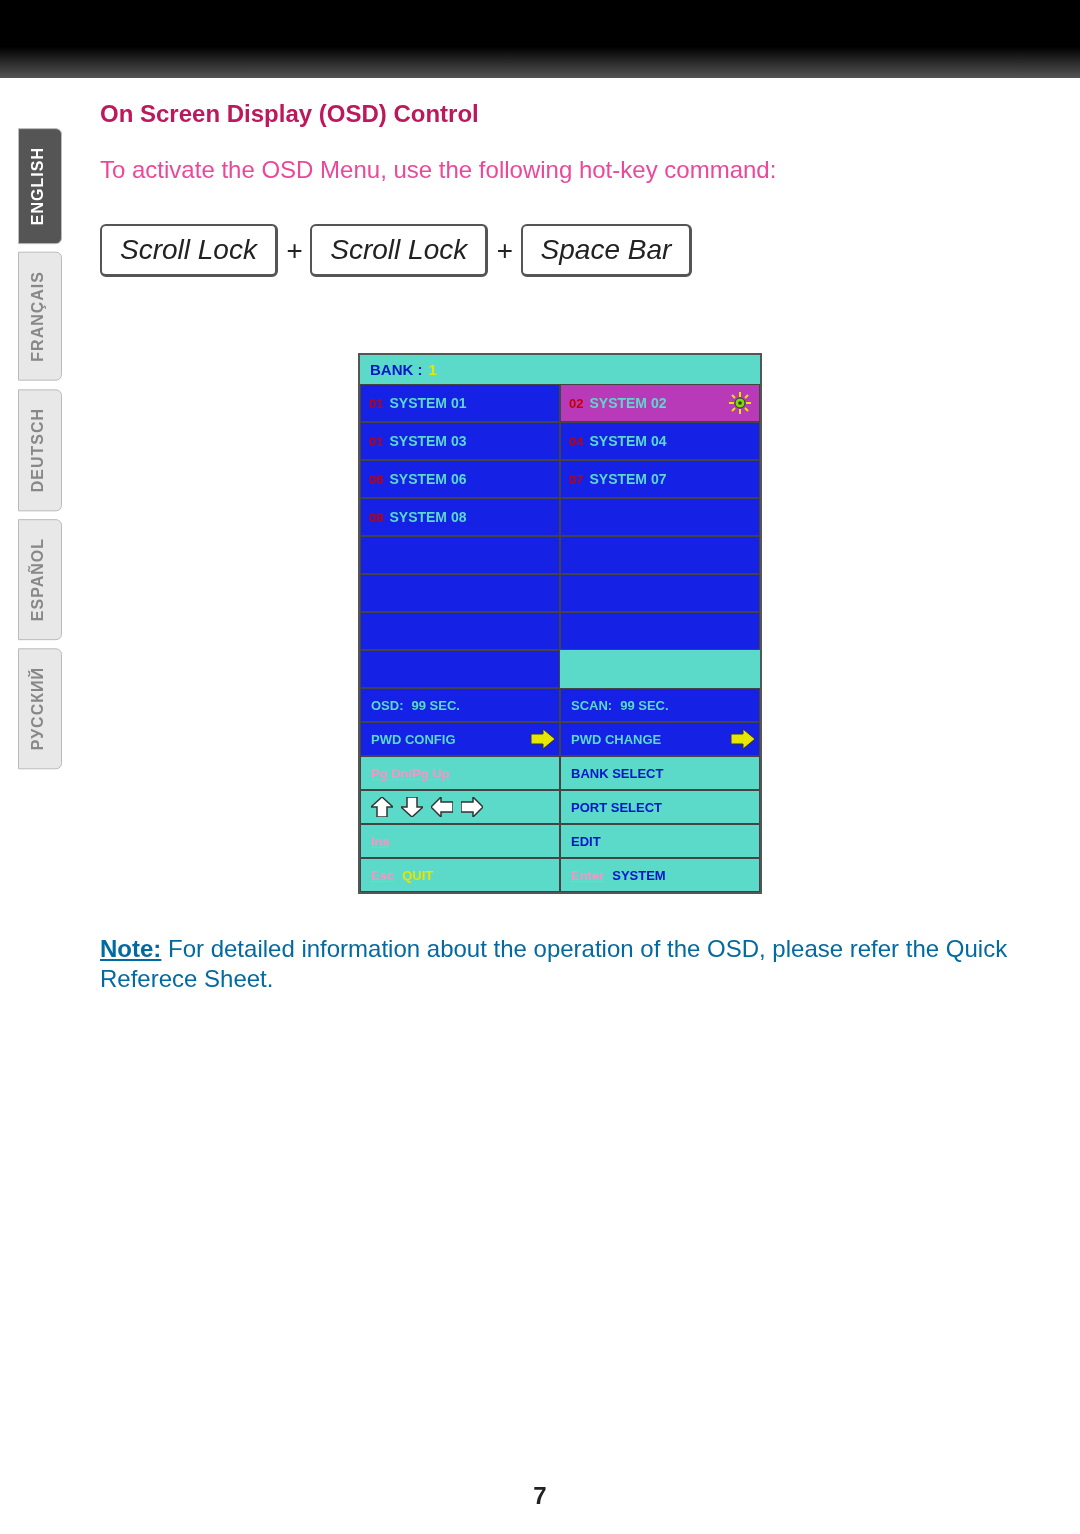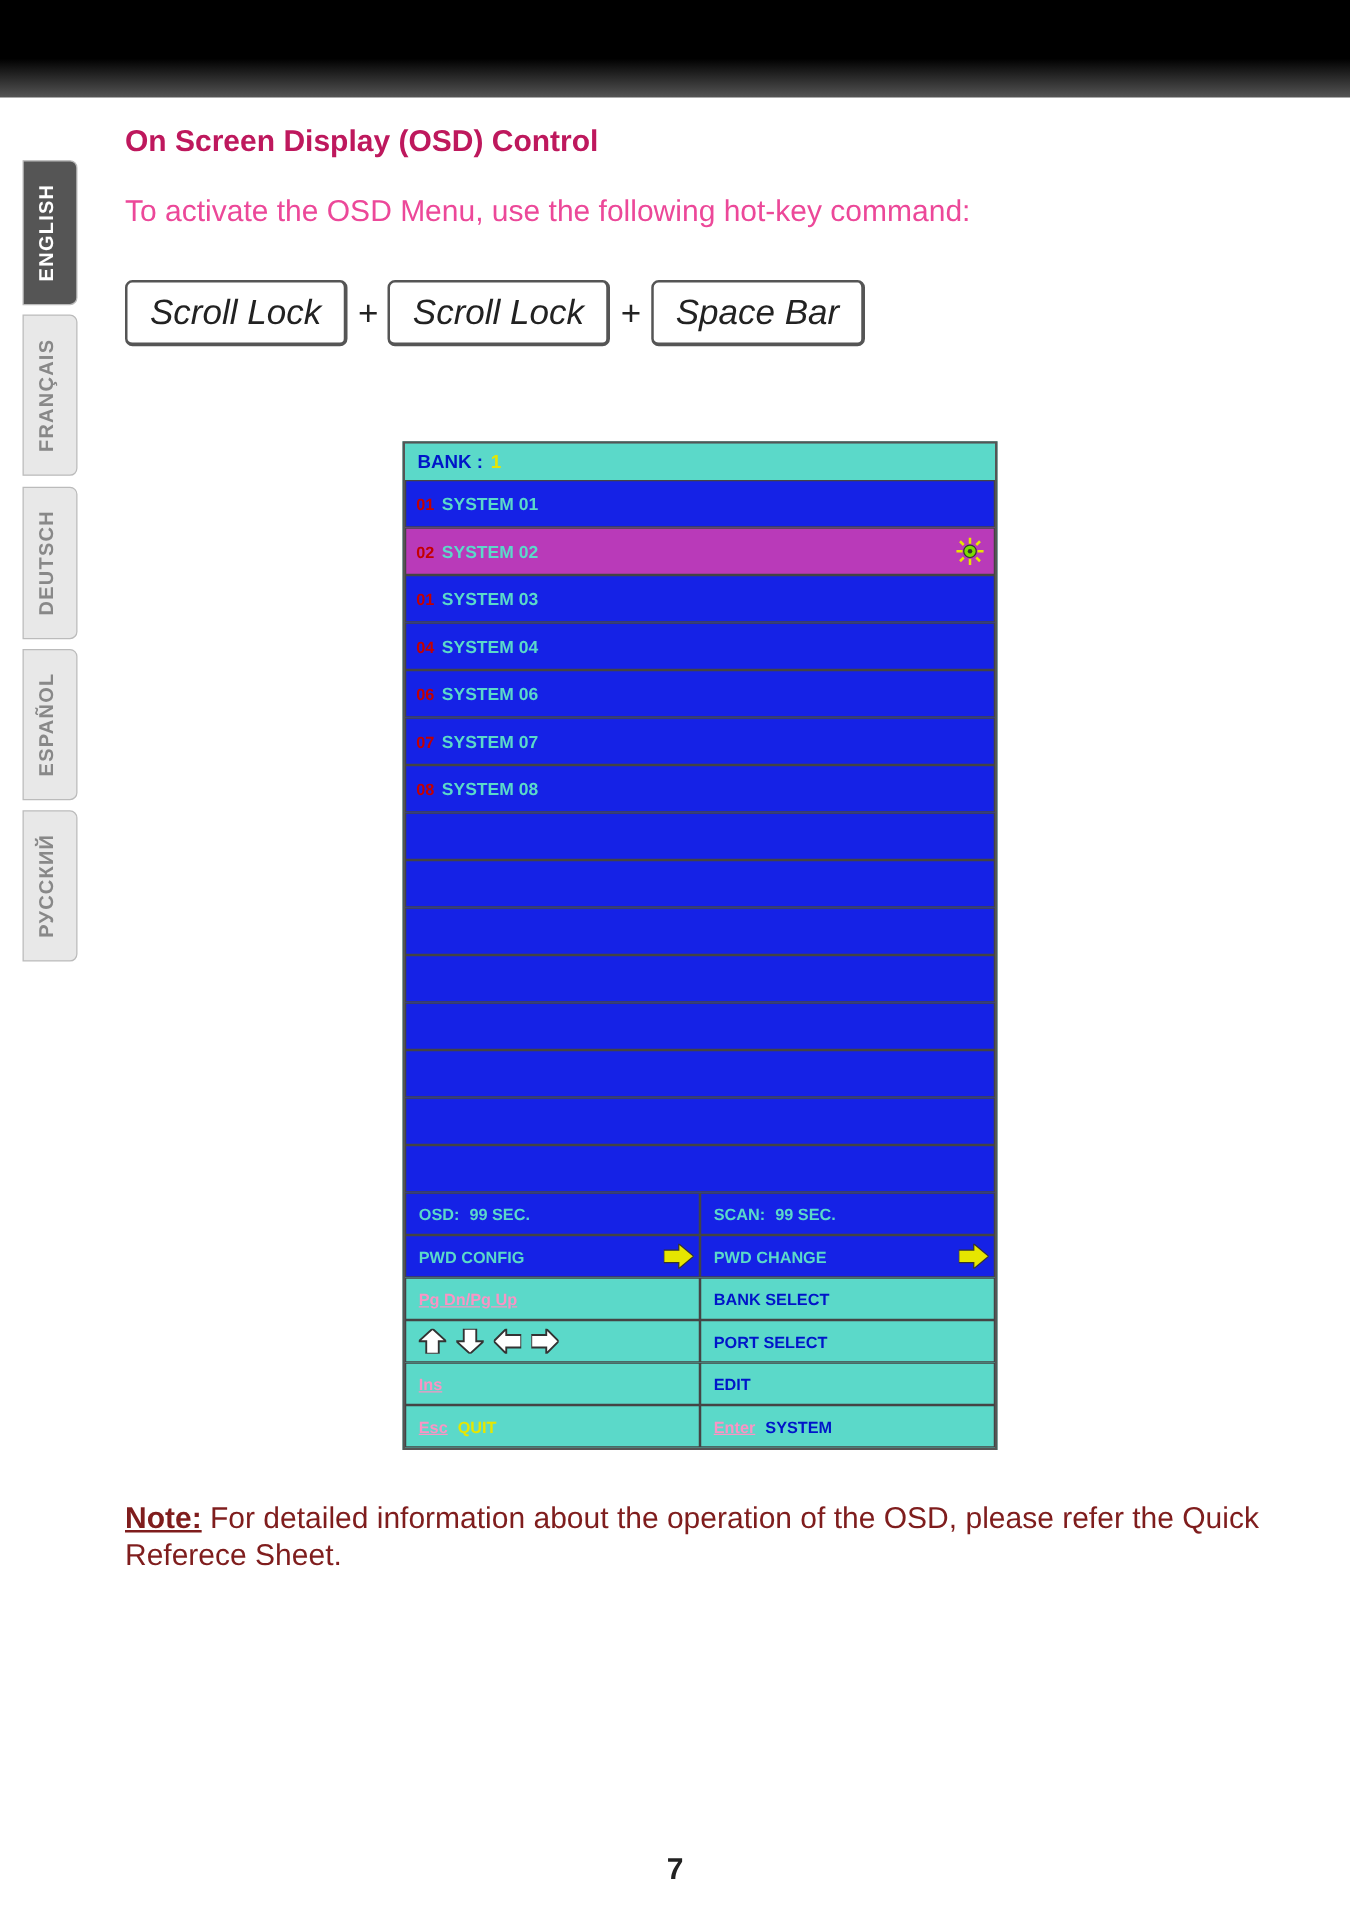--- a/index.html
+++ b/index.html
@@ -75,39 +75,39 @@
     padding: 8px 18px;
     font-size: 28px;
     color: #222;
     background: #fff;
   }
   .plus {
     font-size: 28px;
     color: #222;
   }
   .osd-panel {
-    width: 476px;
+    width: 404px;
     margin: 0 auto 40px auto;
     border: 2px solid #555;
     background: #5bd9c9;
   }
   .osd-header {
     display: flex;
     align-items: center;
     gap: 6px;
     padding: 6px 10px;
     background: #5bd9c9;
     font-weight: bold;
     font-size: 15px;
   }
   .bank-label { color: #0015c9; }
   .bank-num { color: #e6e600; }
   .osd-grid {
     display: grid;
-    grid-template-columns: 1fr;
+    grid-template-columns: 1fr 1fr;
   }
   .osd-cell {
     background: #1522e6;
     border: 1px solid #444;
     height: 38px;
     display: flex;
     align-items: center;
     padding: 0 8px;
     font-size: 14px;
     font-weight: bold;
@@ -141,21 +141,21 @@
   .fb-yellow { color: #e6e600; }
   .arrow-yellow {
     position: absolute;
     right: 4px;
     top: 50%;
     transform: translateY(-50%);
   }
   .arrowsvg { display: block; }
   .note-block {
     font-size: 24px;
-    color: #7f1d1d;
+    color: #0369a1;
     line-height: 1.25;
   }
   .note-label { font-weight: bold; text-decoration: underline; }
   .page-number {
     position: absolute;
     bottom: 24px;
     left: 0; right: 0;
     text-align: center;
     font-size: 24px;
     font-weight: bold;

